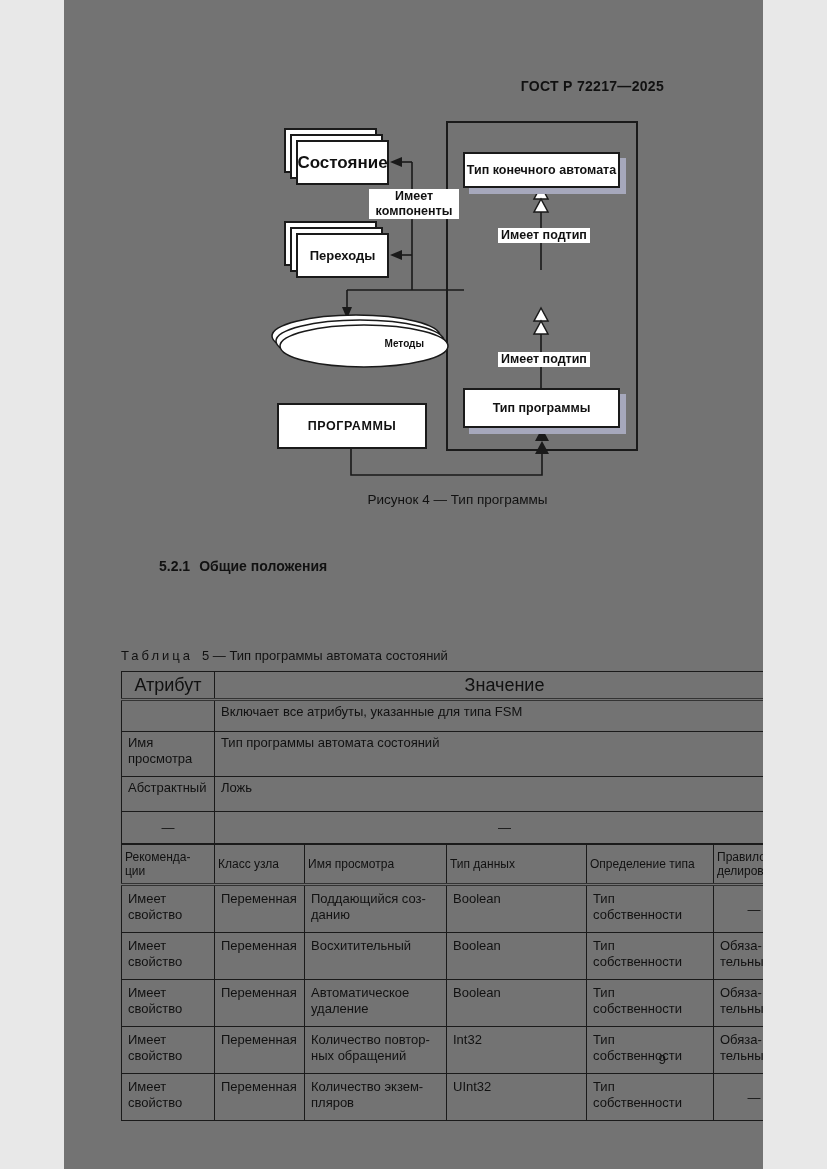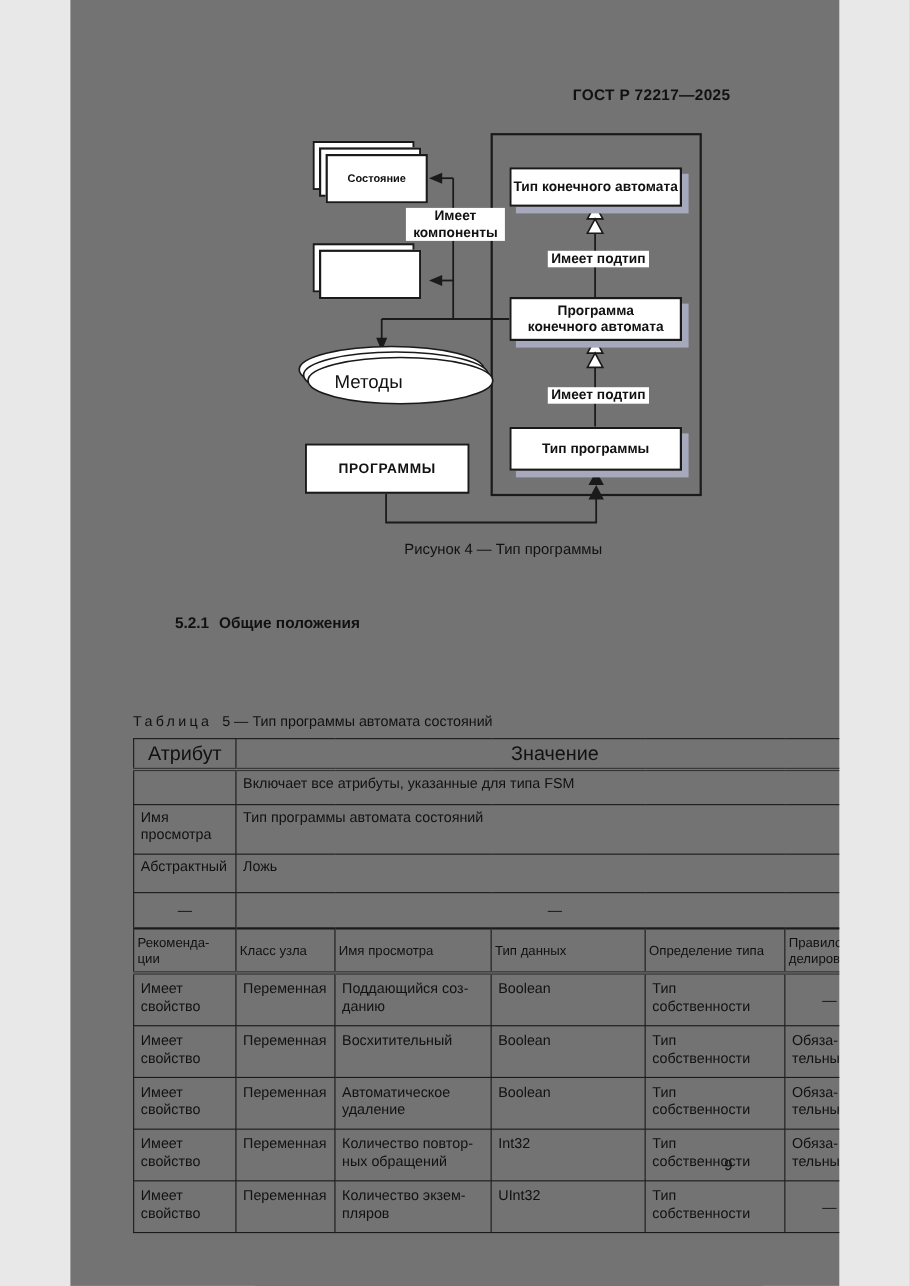--- a/index.html
+++ b/index.html
@@ -23,21 +23,21 @@
     font-weight:bold;font-size:12.5px;text-align:center;line-height:15px;
     white-space:pre-line;box-sizing:border-box;
   }
   .stack-back{background:#fff;border:2px solid #1a1a1a;position:absolute;box-sizing:border-box;}
   .shadowed{box-shadow:6px 6px 0 0 #a6a8bc;}
   .thinbox{border-width:2px;letter-spacing:.6px;}
   .edge-label{
     position:absolute;background:#fff;font-weight:bold;font-size:12.5px;
     text-align:center;line-height:15px;white-space:pre-line;padding:0 2px;
   }
-  .free-label{position:absolute;font-weight:normal;font-size:17px;text-align:left;}
+  .free-label{position:absolute;font-weight:bold;font-size:10px;text-align:right;}
   .fig-caption{top:492px;left:57px;width:673px;text-align:center;font-size:13.5px;}
   
   .sec-h{left:95px;font-size:14px;font-weight:bold;}
   .sec-h .num{margin-right:9px;}
   .body-par{
     left:62px;top:577px;width:668px;
     font-size:14px;line-height:19.3px;text-align:justify;text-indent:32px;
   }
   
   .tbl-caption{left:57px;top:648px;font-size:13px;}
@@ -107,39 +107,38 @@
     <g stroke="#1a1a1a" stroke-width="1.5" fill="#ffffff">
       <polygon points="477,186 470,199 484,199"></polygon>
       <polygon points="477,199 470,212 484,212"></polygon>
       <polygon points="477,308 470,321 484,321"></polygon>
       <polygon points="477,321 470,334 484,334"></polygon>
     </g>
   </svg>
 
   <div class="stack-back abs" style="left:220px;top:128px;width:93px;height:45px;"></div>
   <div class="stack-back abs" style="left:226px;top:134px;width:93px;height:45px;"></div>
-  <div class="dbox" style="left:232px;top:140px;width:93px;height:45px;font-size:10px;">
+  <div class="dbox" style="left:232px;top:140px;width:93px;height:45px;font-size:17px;">
     <span>Состояние</span>
   </div>
 
   <div class="stack-back abs" style="left:220px;top:221px;width:93px;height:45px;"></div>
   <div class="stack-back abs" style="left:226px;top:227px;width:93px;height:45px;"></div>
+  <div class="dbox" style="left:232px;top:233px;width:93px;height:45px;font-size:13px;">
+    <span>Переходы</span>
+  </div>
 
   <div class="free-label" style="left:240px;top:338px;width:120px;">Методы</div>
 
   <div class="dbox thinbox" style="left:213px;top:403px;width:150px;height:46px;">
     <span>ПРОГРАММЫ</span>
   </div>
 
   <div class="dbox shadowed" style="left:399px;top:152px;width:157px;height:36px;">
     <span>Тип конечного автомата</span>
-  </div>
-  <div class="dbox shadowed" style="left:399px;top:270px;width:157px;height:40px;">
-    <span>Программа
-конечного автомата</span>
   </div>
   <div class="dbox shadowed" style="left:399px;top:388px;width:157px;height:40px;">
     <span>Тип программы</span>
   </div>
 
   <div class="edge-label" style="left:305px;top:189px;width:86px;">Имеет
 компоненты</div>
   <div class="edge-label" style="left:434px;top:228px;width:88px;">Имеет подтип</div>
   <div class="edge-label" style="left:434px;top:352px;width:88px;">Имеет подтип</div>
 

